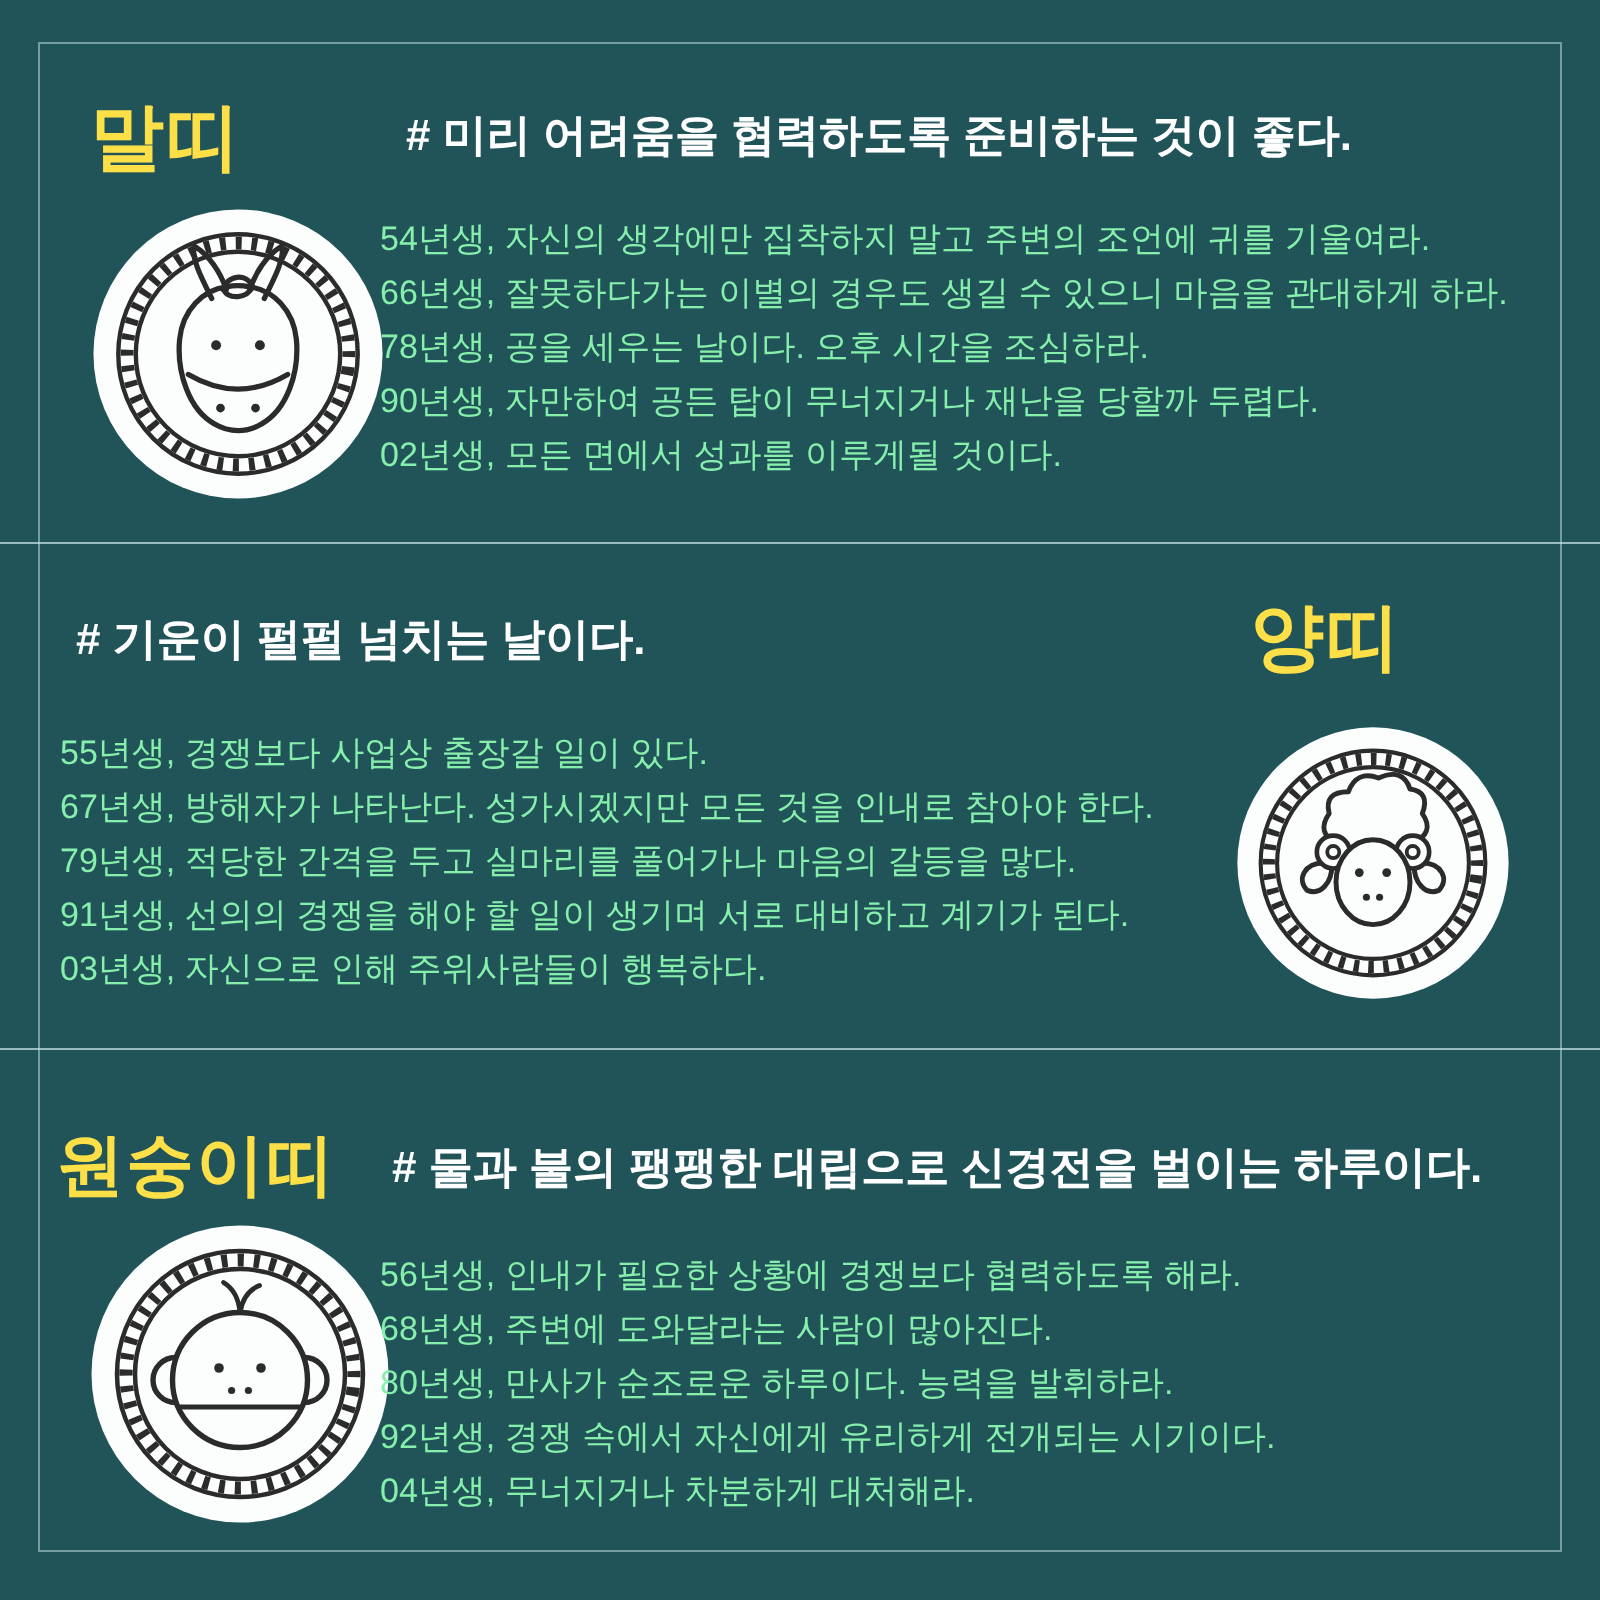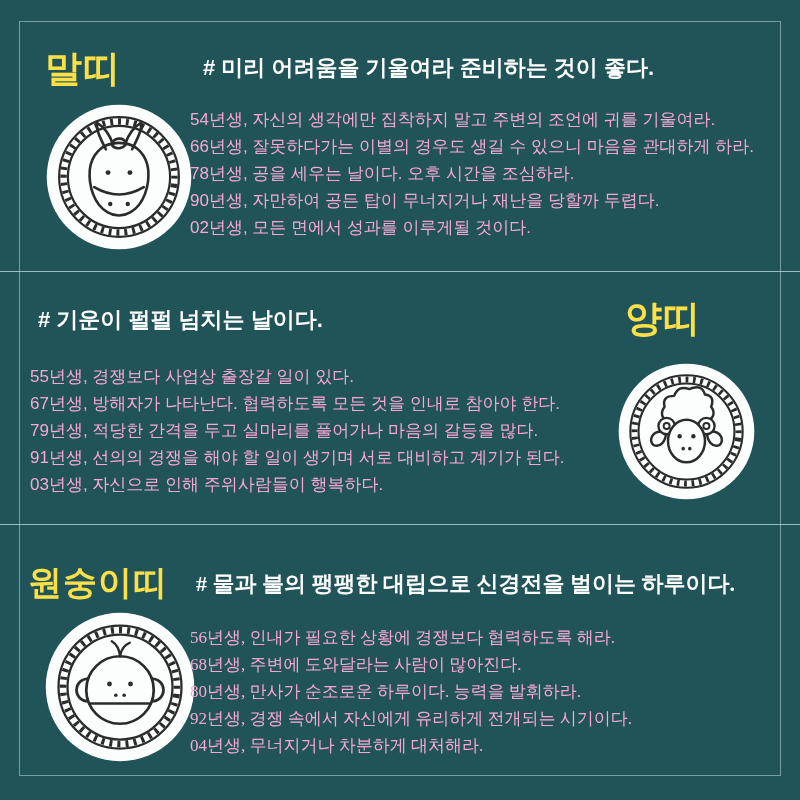--- a/index.html
+++ b/index.html
@@ -13,21 +13,21 @@
   .frame{
     position:absolute;
     left:19px;top:21px;right:19px;bottom:24px;
     border:1px solid rgba(190,218,221,0.55);
     pointer-events:none;
     z-index:0;
   }
   .sec{position:relative;width:800px;z-index:1;}
   .sec1{height:271px;}
   .sec2{height:253px;}
-  .sec3{height:276px;font-family:Liberation Serif, serif;}
+  .sec3{height:276px;}
   .divider{
     position:absolute;left:0;top:0;width:800px;height:1px;
     background:rgba(195,222,225,0.75);
     z-index:2;
   }
   .zodiac-title{
     position:absolute;
     color:#fde047;font-weight:700;
     letter-spacing:1px;
     white-space:nowrap;
@@ -40,37 +40,37 @@
     font-size:22px;line-height:31px;
   }
   .h1{left:203px;top:52px;width:580px;}
   .h3{left:196px;top:24px;width:578px;margin-top:20px;}
   .badge{position:absolute;}
   .bg1{left:46px;top:104px;width:146px;height:146px;}
   .bg3{left:45px;top:88px;width:150px;height:150px;}
   .badge svg{width:100%;height:100%;display:block;}
   .fortunes{
     position:absolute;
-    color:#f9a8d4;
+    color:#86efac;
     font-size:17px;line-height:27px;
     font-weight:400;
     white-space:nowrap;
   }
   .f1{left:190px;top:106px;}
   .f3{left:190px;top:84px;margin-top:16px;} 
 </style>
 </head>
 <body>
 
 <div class="canvas">
   <div class="frame"></div>
 
   <section class="sec sec1">
     <div class="zodiac-title t1">말띠</div>
-    <div class="headline h1"># 미리 어려움을 기울여라 준비하는 것이 좋다.</div>
+    <div class="headline h1"># 미리 어려움을 협력하도록 준비하는 것이 좋다.</div>
     <div class="badge bg1">
       <svg viewBox="0 0 100 100">
         <circle cx="50" cy="50" r="49.5" fill="#fcfefe"></circle>
         <circle cx="50" cy="50" r="41" fill="none" stroke="#2b2b2b" stroke-width="1.5"></circle>
         <circle cx="50" cy="50" r="35" fill="none" stroke="#2b2b2b" stroke-width="1.5"></circle>
         <circle cx="50" cy="50" r="38" fill="none" stroke="#2b2b2b" stroke-width="4.4" stroke-dasharray="2 3.4" transform="rotate(8 50 50)"></circle>
         <g fill="none" stroke="#2b2b2b" stroke-width="1.8" stroke-linecap="round" stroke-linejoin="round">
           <path d="M41,31 C37,23 34,17 35,13 C40,16 44,22 46,28"></path>
           <path d="M59,31 C63,23 66,17 65,13 C60,16 56,22 54,28"></path>
           <path d="M46,27 C38,28 31,35 30,45 C29,56 33,69 42,74 C47,77 53,77 58,74 C67,69 71,56 70,45 C69,35 62,28 54,27 C51,26.4 49,26.4 46,27 Z"></path>
@@ -117,21 +117,21 @@
         <g fill="#2b2b2b" stroke="none">
           <circle cx="45" cy="53.5" r="1.6"></circle>
           <circle cx="55" cy="53.5" r="1.6"></circle>
           <circle cx="47.6" cy="62.5" r="1.3"></circle>
           <circle cx="52.4" cy="62.5" r="1.3"></circle>
         </g>
       </svg>
     </div>
     <div class="fortunes" style="left:30px;top:92px;position:absolute;">
       <div>55년생, 경쟁보다 사업상 출장갈 일이 있다.</div>
-      <div>67년생, 방해자가 나타난다. 협력하도록 모든 것을 인내로 참아야 한다.</div>
+      <div>67년생, 방해자가 나타난다. 성가시겠지만 모든 것을 인내로 참아야 한다.</div>
       <div>79년생, 적당한 간격을 두고 실마리를 풀어가나 마음의 갈등을 많다.</div>
       <div>91년생, 선의의 경쟁을 해야 할 일이 생기며 서로 대비하고 계기가 된다.</div>
       <div>03년생, 자신으로 인해 주위사람들이 행복하다.</div>
     </div>
   </section>
 
   <section class="sec sec3">
     <div class="divider"></div>
     <div class="zodiac-title t3">원숭이띠</div>
     <div class="headline h3"># 물과 불의 팽팽한 대립으로 신경전을 벌이는 하루이다.</div>

